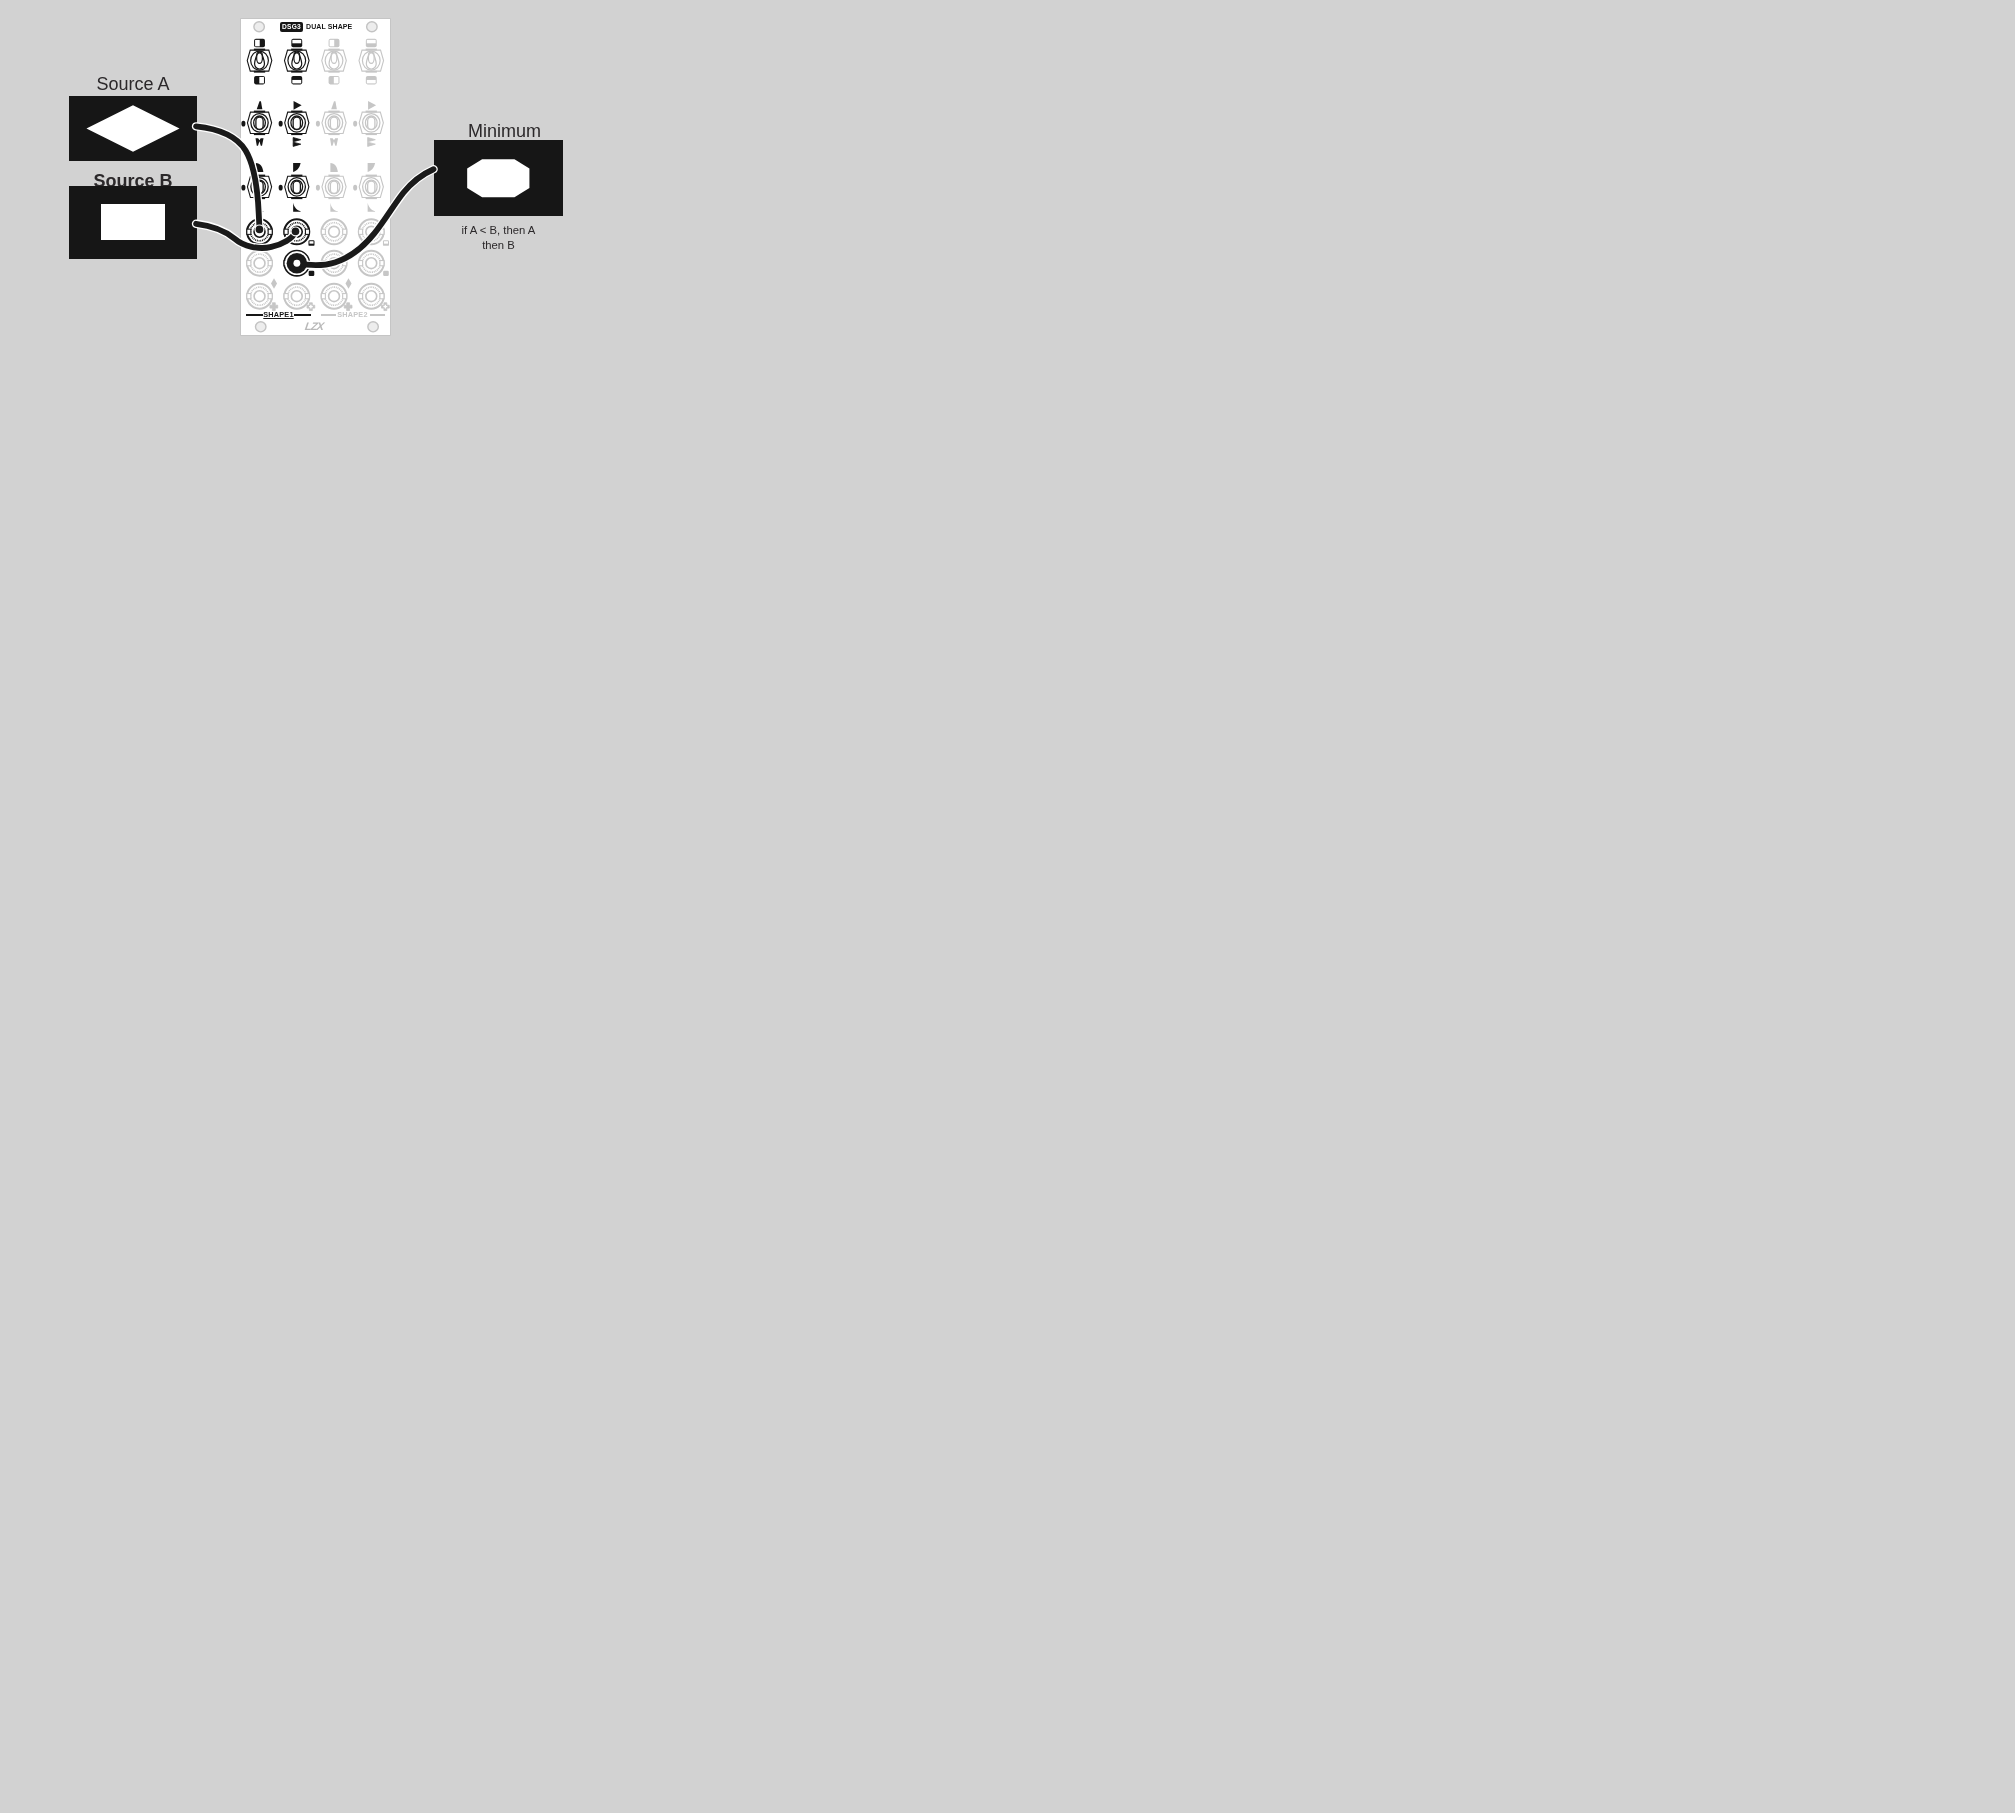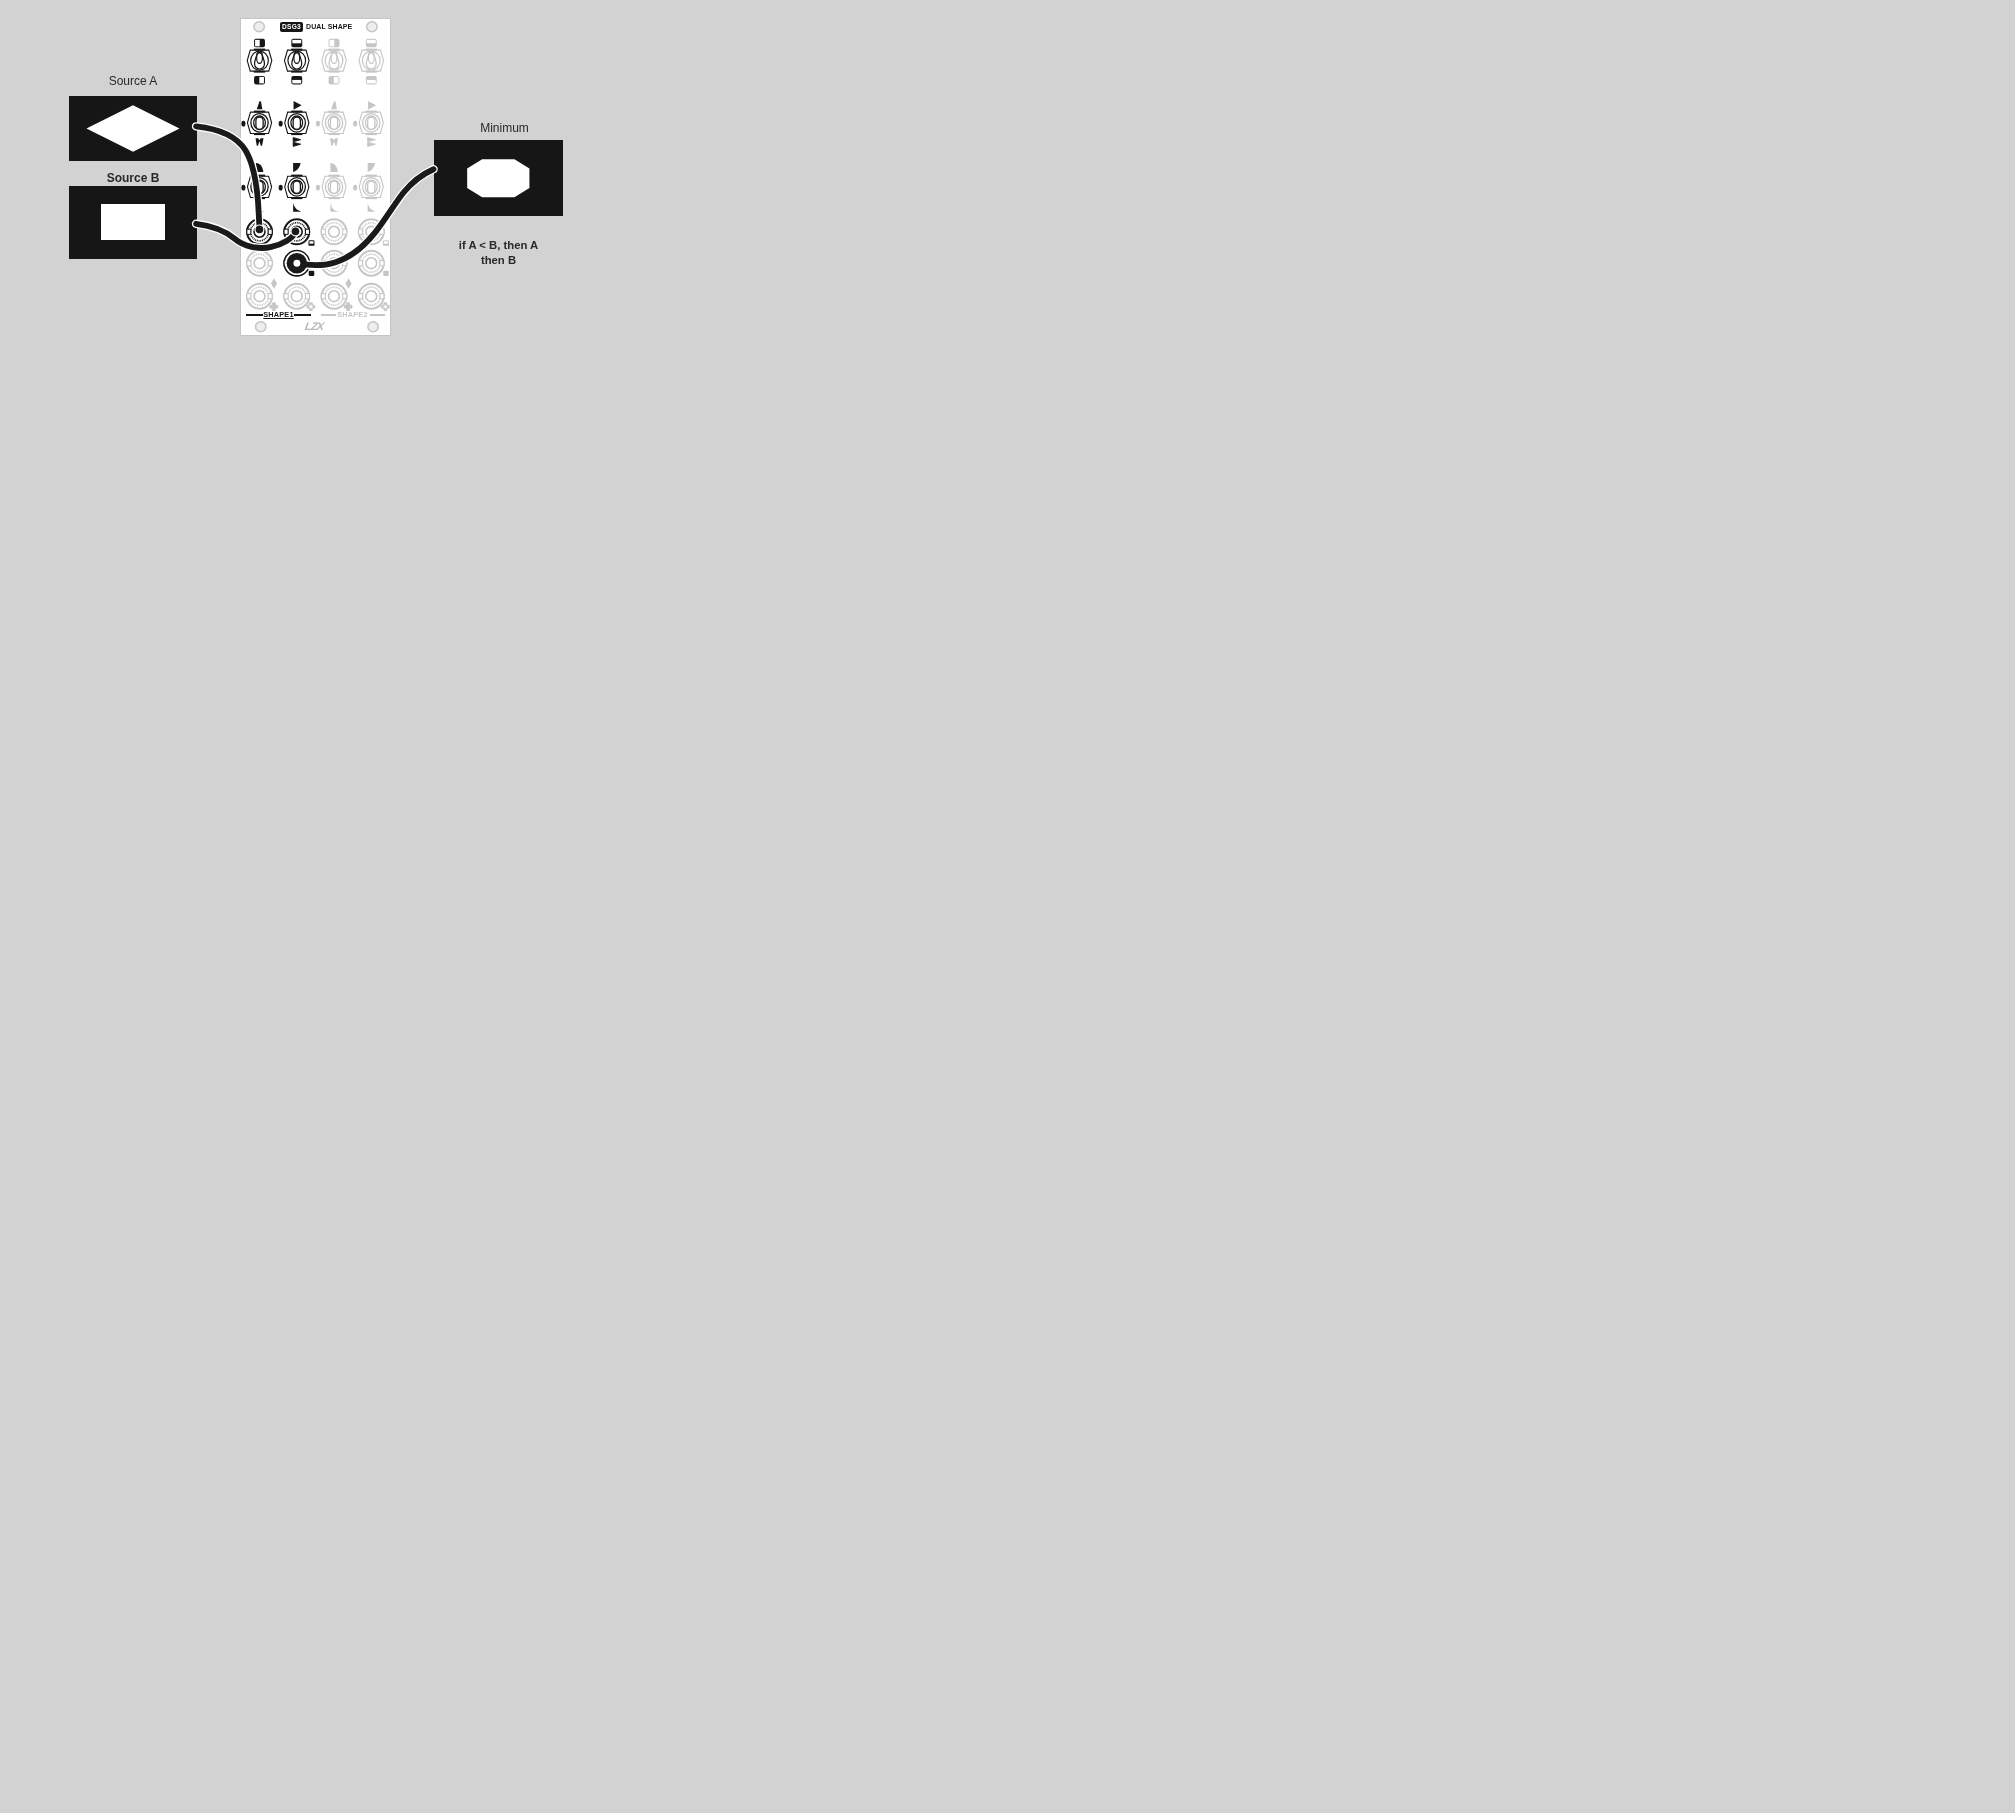--- a/index.html
+++ b/index.html
@@ -20,21 +20,21 @@
   .secline.s1{background:var(--active,#161616);}
   .secline.s2{background:var(--inactive,#c6c6c6);}
   .seclabel{position:absolute;top:291px;width:37px;text-align:center;font-weight:700;font-size:7.3px;
          letter-spacing:0.2px;white-space:nowrap;}
   .seclabel.s1{color:var(--active,#161616);}
   .seclabel.s2{color:var(--inactive,#c6c6c6);}
   .lzx{position:absolute;left:64px;top:302px;width:24px;height:11.3px;font-weight:700;font-style:italic;
        font-size:11px;line-height:11.3px;color:#b9b9b9;letter-spacing:-0.8px;transform:skewX(-8deg);}
   
   .srcbox{position:absolute;background:var(--active,#161616);}
-  .boxlabel{position:absolute;text-align:center;font-size:12px;color:#2b282a;white-space:nowrap;}
+  .boxlabel{position:absolute;text-align:center;font-size:18px;color:#2b282a;white-space:nowrap;}
   .rule{position:absolute;text-align:center;font-size:11.3px;line-height:15px;color:#2b282a;}
   .whiterect{position:absolute;background:#fff;}
   
   .cables{position:absolute;left:0;top:0;pointer-events:none;}
   .case{stroke:#fff;stroke-width:21;fill:none;stroke-linecap:round;}
   .core{stroke:var(--cable,#1a1a1a);stroke-width:14.5;fill:none;stroke-linecap:round;}
 </style>
 </head>
 <body>
 
@@ -237,21 +237,21 @@
   <div class="srcbox" style="left:69px;top:186px;width:128px;height:73px;">
     <div class="whiterect" style="left:32px;top:18px;width:64px;height:36px;"></div>
   </div>
 
   <div class="boxlabel" style="left:440px;top:121px;width:129px;">Minimum</div>
   <div class="srcbox" style="left:434px;top:140px;width:129px;height:76px;">
     <svg width="129" height="76" viewBox="0 0 319 188">
       <polygon points="82,70.5 119,47.5 199,47.5 236,70.5 236,118.5 199,141.5 119,141.5 82,118.5" fill="#fff"></polygon>
     </svg>
   </div>
-  <div class="rule" style="left:434px;top:238px;width:129px;font-weight:bold;">
+  <div class="rule" style="left:434px;top:223px;width:129px;">
     <div>if A &lt; B, then A</div>
     <div>then B</div>
   </div>
 
   <svg class="cables" width="632" height="355" viewBox="0 0 1568 882">
 
     <path class="case" d="M736.5,654 C770,660.5 801,661.5 831,652 C869,640 901,615 929,580 C956,546 976,511 1001,479 C1026,448 1051,431.5 1076,420.5"></path>
     <circle cx="736.5" cy="654" r="29.5" fill="#fff"></circle>
     <circle cx="736.5" cy="654" r="25.5" fill="#1a1a1a"></circle>
     <path class="core" d="M736.5,654 C770,660.5 801,661.5 831,652 C869,640 901,615 929,580 C956,546 976,511 1001,479 C1026,448 1051,431.5 1076,420.5"></path>

